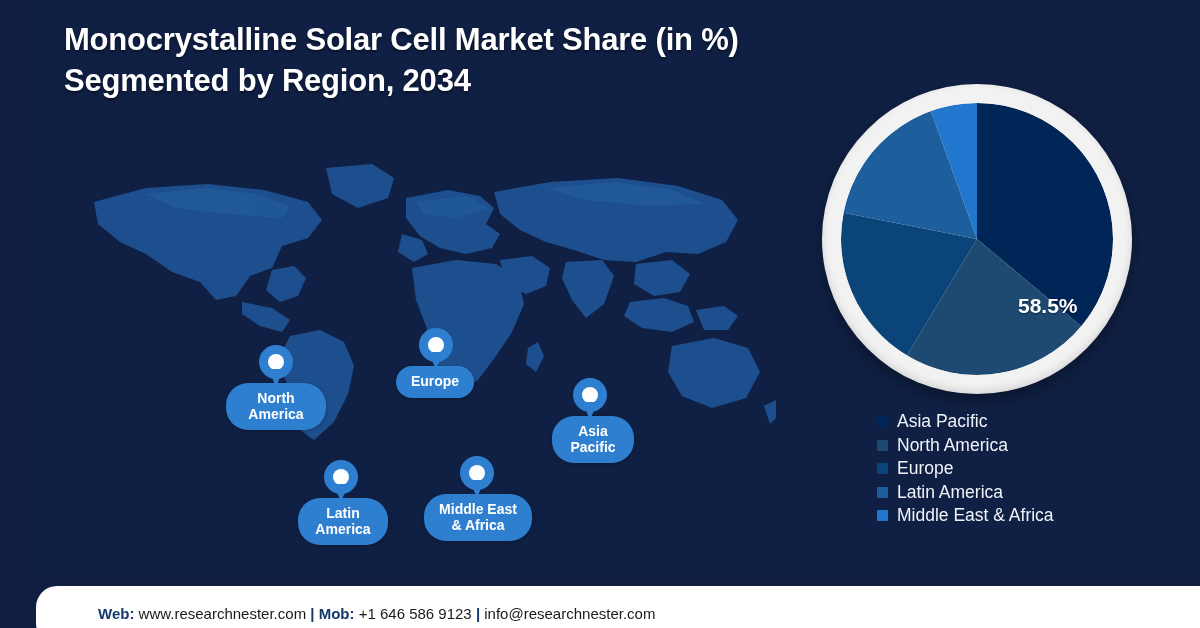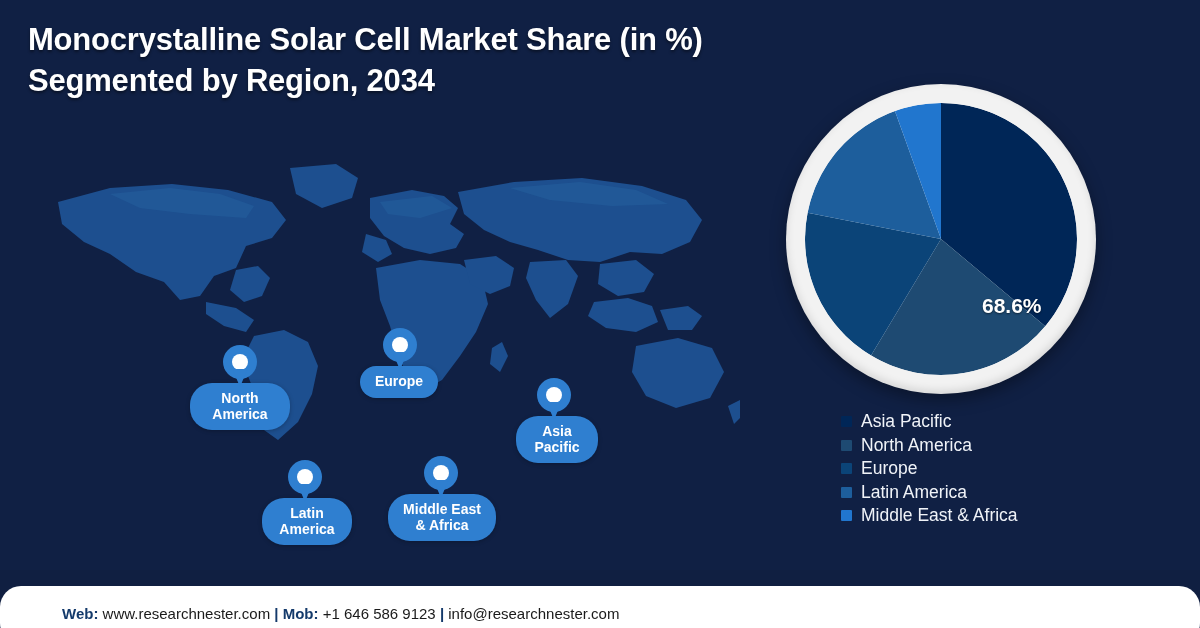--- a/index.html
+++ b/index.html
@@ -2,21 +2,21 @@
 <html><head>
 <meta charset="utf-8">
 <style>
   html,body{margin:0;padding:0;}
   body{
     width:1200px;height:628px;overflow:hidden;
     background:#101f41;
     font-family:"Liberation Sans",sans-serif;
     position:relative;
   }
-  #root{position:absolute;inset:0;}
+  #root{position:absolute;inset:0;margin-left:36px;}
 
   
   .bg{
     position:absolute;left:0;top:0;width:1200px;height:570px;
     background:radial-gradient(ellipse 900px 520px at 46% 52%, #123567 0%, #102palette 0%, #102044 62%, #0e1c3a 100%);
     background-color:#102044;
   }
 
   
   .title{
@@ -204,21 +204,21 @@
     <div class="pie-ring"></div>
     <div class="pie">
       <svg viewBox="0 0 200 200" xmlns="http://www.w3.org/2000/svg" id="pie-svg">
           <path d="M100,100 L100,0 A100,100 0 0,1 176.64930068093497,164.22526531765845 Z" fill="#002657"></path>
           <path d="M100,100 L176.64930068093497,164.22526531765845 A100,100 0 0,1 48.55604662184935,185.75266561936522 Z" fill="#1e4a72"></path>
           <path d="M100,100 L48.55604662184935,185.75266561936522 A100,100 0 0,1 1.8909482556665864,80.64505319491396 Z" fill="#0b4478"></path>
           <path d="M100,100 L1.8909482556665864,80.64505319491396 A100,100 0 0,1 66.12620797547086,5.911923104577454 Z" fill="#1d5e9c"></path>
           <path d="M100,100 L66.12620797547086,5.911923104577454 A100,100 0 0,1 99.99999999999999,0 Z" fill="#2176ce"></path>
         </svg>
     </div>
-    <div class="pie-label">68.6%</div>
+    <div class="pie-label">58.5%</div>
   </div>
 
   <div class="legend">
     <div class="legend-row">
       <span class="legend-sw" style="background:#002657"></span>
       <span class="legend-tx">Asia Pacific</span>
     </div>
     <div class="legend-row">
       <span class="legend-sw" style="background:#1e4a72"></span>
       <span class="legend-tx">North America</span>

